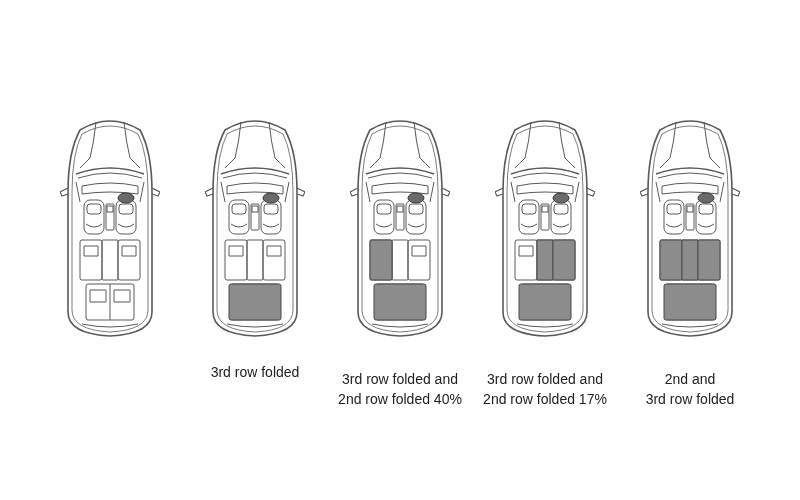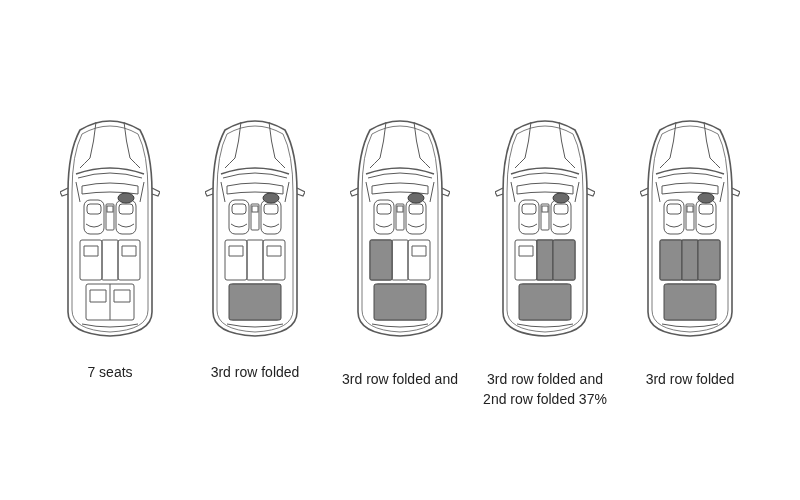--- a/index.html
+++ b/index.html
@@ -55,23 +55,20 @@
       <line x1="50" y1="172" x2="50" y2="208"></line>
       <path d="M30 178 L46 178 L46 190 L30 190 Z M54 178 L70 178 L70 190 L54 190 Z"></path>
 
       <rect class="f-row2-left" x="20" y="128" width="22" height="40" rx="1" fill="#8c8c8c" stroke="#4a4a4a" style="display:none"></rect>
       <rect class="f-row2-mid" x="42" y="128" width="16" height="40" fill="#8c8c8c" stroke="#4a4a4a" style="display:none"></rect>
       <rect class="f-row2-right" x="58" y="128" width="22" height="40" rx="1" fill="#8c8c8c" stroke="#4a4a4a" style="display:none"></rect>
       <rect class="f-row3" x="24" y="172" width="52" height="36" rx="2" fill="#8c8c8c" stroke="#4a4a4a" style="display:none"></rect>
 
       <path d="M22 212 Q50 218 78 212"></path>
     </svg>
-    <div class="label single">
-        <span>7 seats</span>
-      </div>
   </div>
     <div class="config" style="left: 185px;">
     <svg class="car" width="100" height="230" viewBox="0 0 100 230" fill="none" stroke="#5a5a5a" stroke-width="1">
 
       <path d="M20 18 Q50 0 80 18 Q92 40 92 80 L92 200 Q92 222 50 224 Q8 222 8 200 L8 80 Q8 40 20 18 Z" stroke-width="1.6"></path>
       <path d="M22 22 Q50 6 78 22 Q88 42 88 80 L88 198 Q88 218 50 220 Q12 218 12 198 L12 80 Q12 42 22 22 Z" stroke-width="0.8"></path>
 
       <path d="M36 10 Q34 30 30 46 Q24 52 20 56"></path>
       <path d="M64 10 Q66 30 70 46 Q76 52 80 56"></path>
 
@@ -157,20 +154,21 @@
 
       <rect class="f-row2-left" x="20" y="128" width="22" height="40" rx="1" fill="#8c8c8c" stroke="#4a4a4a" style=""></rect>
       <rect class="f-row2-mid" x="42" y="128" width="16" height="40" fill="#8c8c8c" stroke="#4a4a4a" style="display:none"></rect>
       <rect class="f-row2-right" x="58" y="128" width="22" height="40" rx="1" fill="#8c8c8c" stroke="#4a4a4a" style="display:none"></rect>
       <rect class="f-row3" x="24" y="172" width="52" height="36" rx="2" fill="#8c8c8c" stroke="#4a4a4a" style=""></rect>
 
       <path d="M22 212 Q50 218 78 212"></path>
     </svg>
     <div class="label">
         <span>3rd row folded and</span>
+        <span>2nd row folded 40%</span>
       </div>
   </div>
     <div class="config" style="left: 475px;">
     <svg class="car" width="100" height="230" viewBox="0 0 100 230" fill="none" stroke="#5a5a5a" stroke-width="1">
 
       <path d="M20 18 Q50 0 80 18 Q92 40 92 80 L92 200 Q92 222 50 224 Q8 222 8 200 L8 80 Q8 40 20 18 Z" stroke-width="1.6"></path>
       <path d="M22 22 Q50 6 78 22 Q88 42 88 80 L88 198 Q88 218 50 220 Q12 218 12 198 L12 80 Q12 42 22 22 Z" stroke-width="0.8"></path>
 
       <path d="M36 10 Q34 30 30 46 Q24 52 20 56"></path>
       <path d="M64 10 Q66 30 70 46 Q76 52 80 56"></path>
@@ -207,21 +205,21 @@
 
       <rect class="f-row2-left" x="20" y="128" width="22" height="40" rx="1" fill="#8c8c8c" stroke="#4a4a4a" style="display:none"></rect>
       <rect class="f-row2-mid" x="42" y="128" width="16" height="40" fill="#8c8c8c" stroke="#4a4a4a" style=""></rect>
       <rect class="f-row2-right" x="58" y="128" width="22" height="40" rx="1" fill="#8c8c8c" stroke="#4a4a4a" style=""></rect>
       <rect class="f-row3" x="24" y="172" width="52" height="36" rx="2" fill="#8c8c8c" stroke="#4a4a4a" style=""></rect>
 
       <path d="M22 212 Q50 218 78 212"></path>
     </svg>
     <div class="label">
         <span>3rd row folded and</span>
-        <span>2nd row folded 37%</span>
+        <span>2nd row folded 17%</span>
       </div>
   </div>
     <div class="config" style="left: 620px;">
     <svg class="car" width="100" height="230" viewBox="0 0 100 230" fill="none" stroke="#5a5a5a" stroke-width="1">
 
       <path d="M20 18 Q50 0 80 18 Q92 40 92 80 L92 200 Q92 222 50 224 Q8 222 8 200 L8 80 Q8 40 20 18 Z" stroke-width="1.6"></path>
       <path d="M22 22 Q50 6 78 22 Q88 42 88 80 L88 198 Q88 218 50 220 Q12 218 12 198 L12 80 Q12 42 22 22 Z" stroke-width="0.8"></path>
 
       <path d="M36 10 Q34 30 30 46 Q24 52 20 56"></path>
       <path d="M64 10 Q66 30 70 46 Q76 52 80 56"></path>
@@ -257,16 +255,17 @@
       <path d="M30 178 L46 178 L46 190 L30 190 Z M54 178 L70 178 L70 190 L54 190 Z"></path>
 
       <rect class="f-row2-left" x="20" y="128" width="22" height="40" rx="1" fill="#8c8c8c" stroke="#4a4a4a" style=""></rect>
       <rect class="f-row2-mid" x="42" y="128" width="16" height="40" fill="#8c8c8c" stroke="#4a4a4a" style=""></rect>
       <rect class="f-row2-right" x="58" y="128" width="22" height="40" rx="1" fill="#8c8c8c" stroke="#4a4a4a" style=""></rect>
       <rect class="f-row3" x="24" y="172" width="52" height="36" rx="2" fill="#8c8c8c" stroke="#4a4a4a" style=""></rect>
 
       <path d="M22 212 Q50 218 78 212"></path>
     </svg>
     <div class="label">
+        <span>2nd and</span>
         <span>3rd row folded</span>
       </div>
   </div>
   </div>
 
 </body></html>

